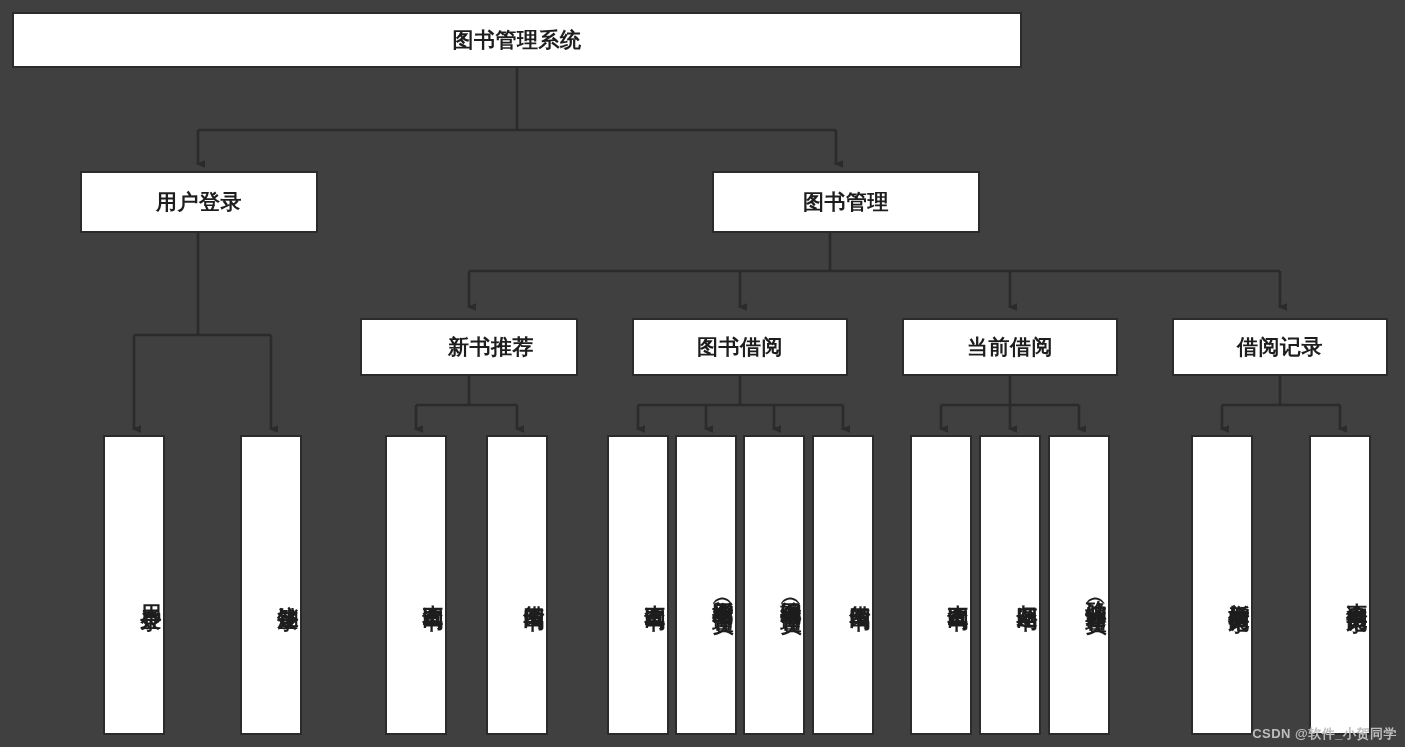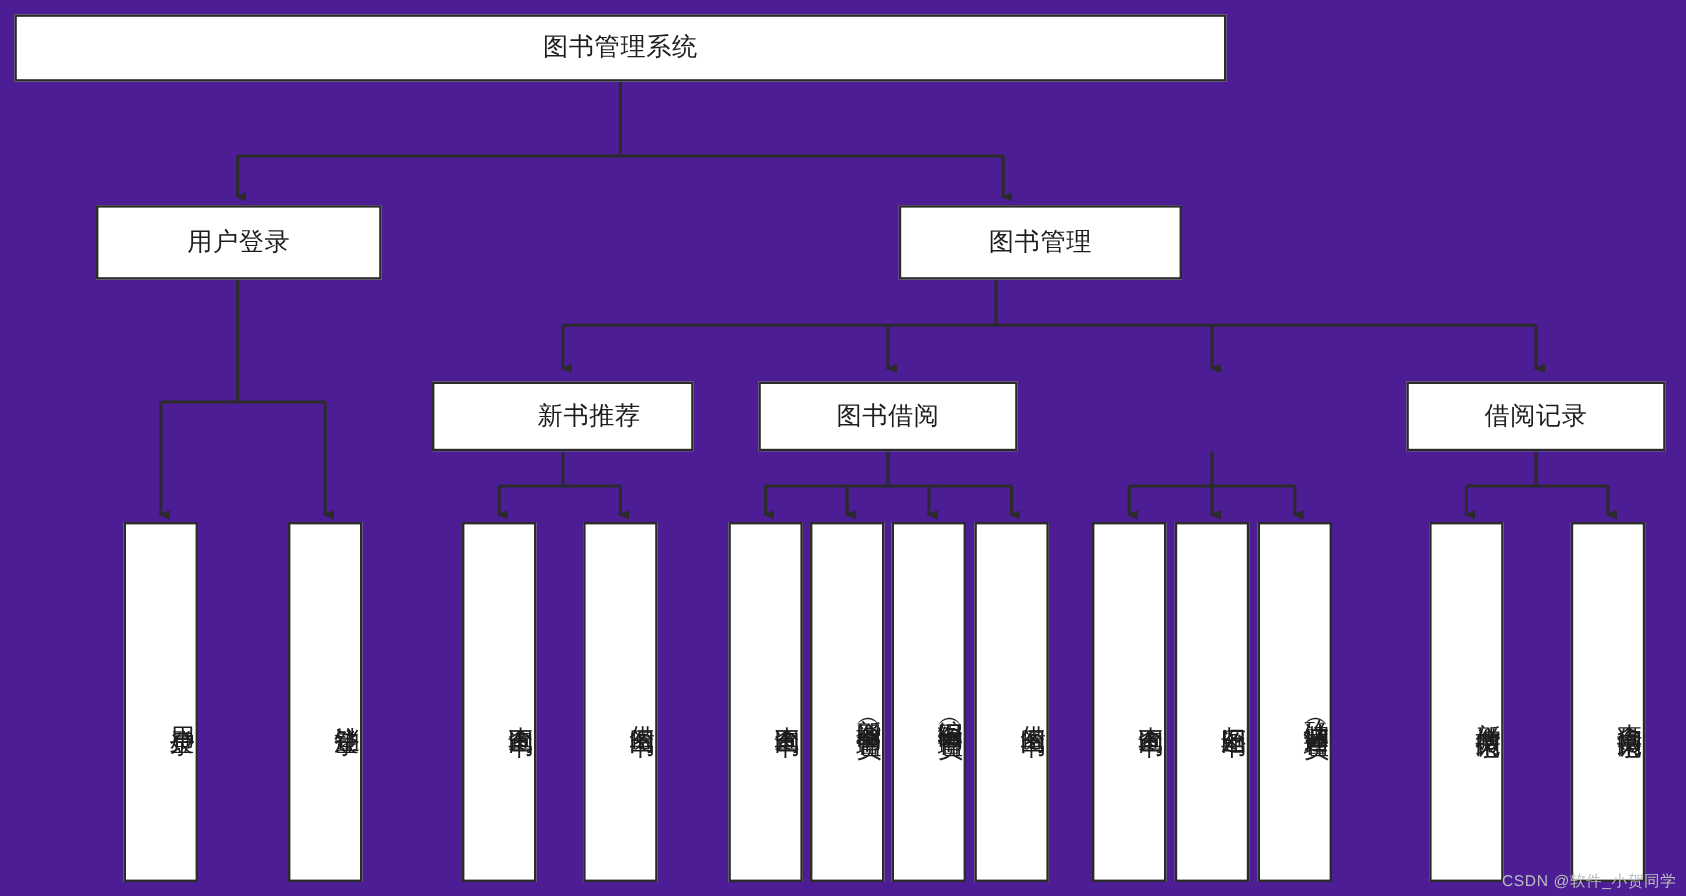--- a/index.html
+++ b/index.html
@@ -8,22 +8,23 @@
     padding: 0;
     background: #ffffff;
   }
   body {
     font-family: "Liberation Sans", "DejaVu Sans", sans-serif;
   }
   #canvas {
     position: relative;
     width: 1405px;
     height: 747px;
-    background: #4c1d95;
+    background: #404040;
     overflow: hidden;
+    font-weight: bold;
   }
   #edges {
     position: absolute;
     left: 0;
     top: 0;
     width: 1405px;
     height: 747px;
     pointer-events: none;
   }
   .node {
@@ -124,32 +125,35 @@
   </svg>
 
   <div class="node horiz" style="left:12px; top:12px; width:1010px; height:56px;">
     <span>图书管理系统</span>
   </div>
 
   <div class="node horiz" style="left:80px; top:171px; width:238px; height:62px;">
     <span>用户登录</span>
   </div>
 
-  <div class="node horiz" style="left:712px; top:171px; width:236px; height:62px;margin-left:37px;">
+  <div class="node horiz" style="left:712px; top:171px; width:268px; height:62px;">
     <span>图书管理</span>
   </div>
 
   <div class="node horiz" style="left:360px; top:318px; width:218px; height:58px;padding-left:44px;">
     <span>新书推荐</span>
   </div>
 
   <div class="node horiz" style="left:632px; top:318px; width:216px; height:58px;">
     <span>图书借阅</span>
   </div>
 
+  <div class="node horiz" style="left:902px; top:318px; width:216px; height:58px;">
+    <span>当前借阅</span>
+  </div>
 
   <div class="node horiz" style="left:1172px; top:318px; width:216px; height:58px;">
     <span>借阅记录</span>
   </div>
 
   <div class="node vert" style="left:103px; top:435px; width:62px; height:300px;">
     <span class="vlabel">用户登录</span>
   </div>
 
   <div class="node vert" style="left:240px; top:435px; width:62px; height:300px;">

